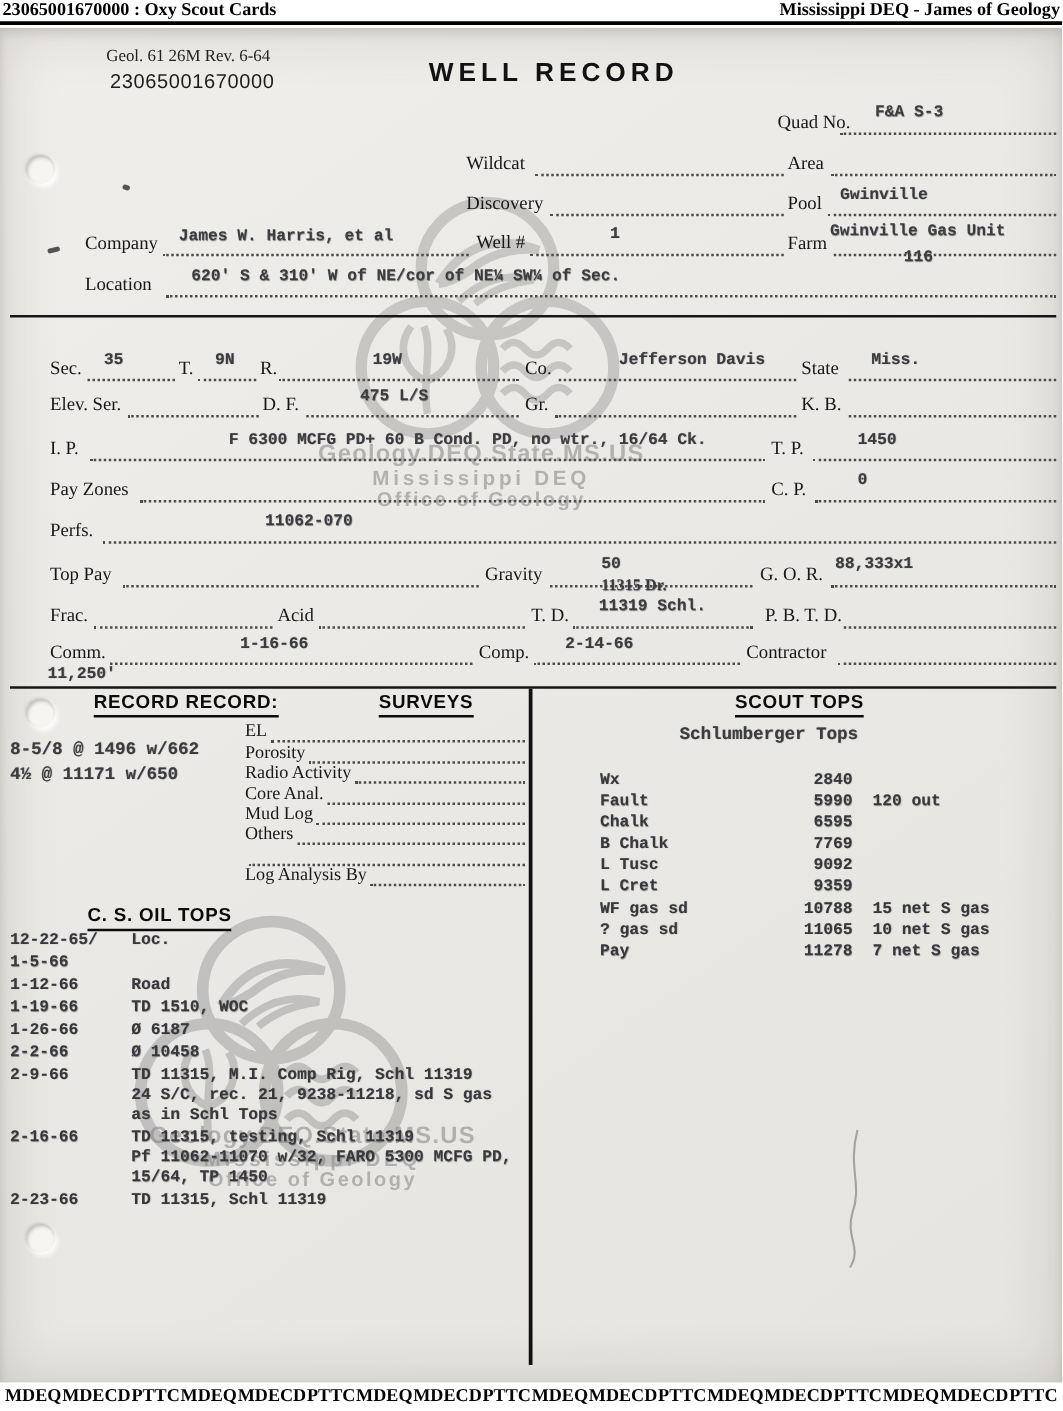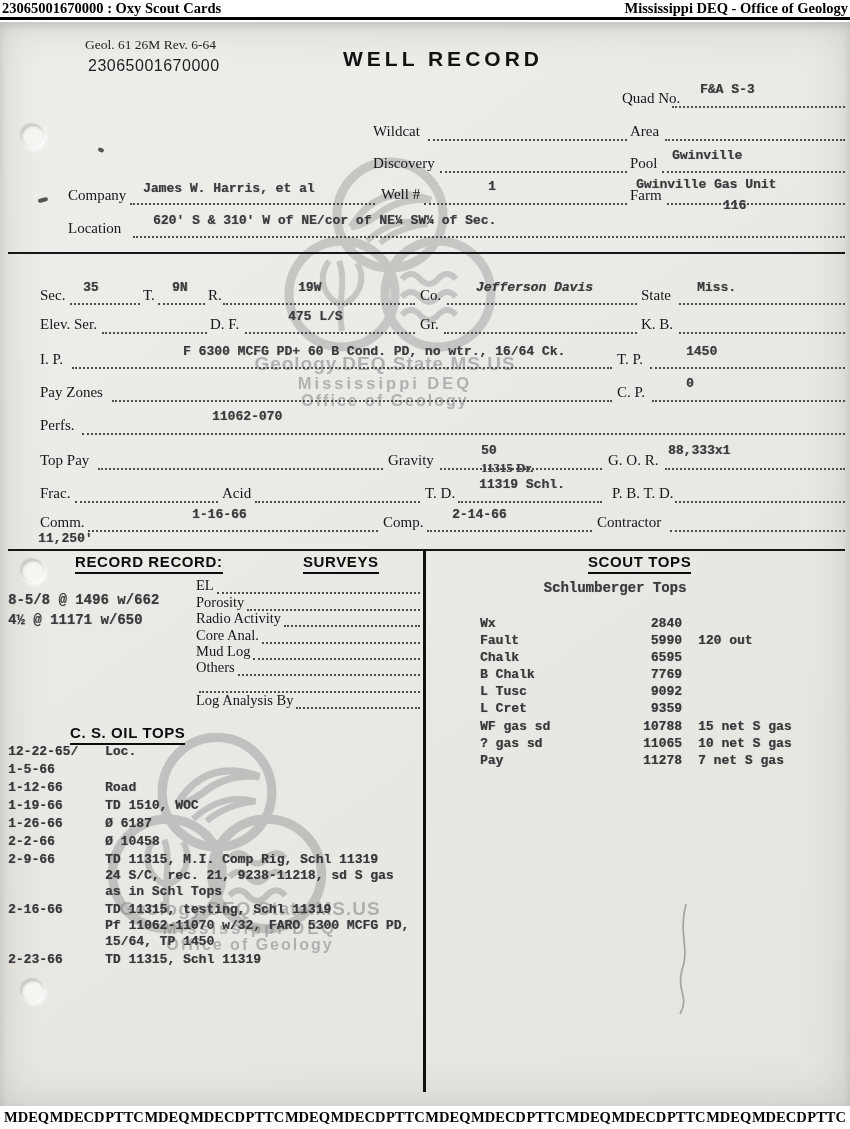--- a/index.html
+++ b/index.html
@@ -57,21 +57,21 @@
       box-shadow:inset 1px 2px 3px rgba(0,0,0,.22), 2px 3px 4px rgba(255,255,255,.9), -1px -1px 2px rgba(0,0,0,.10);}
   .inkmark{position:absolute;background:#2c2c2c;border-radius:2px;opacity:.8;}
 </style>
 </head>
 <body>
 
 <div class="page">
 
   <div class="viewer-header">
     <span>23065001670000 : Oxy Scout Cards</span>
-    <span>Mississippi DEQ - Office of Geology</span>
+    <span>Mississippi DEQ - James of Geology</span>
   </div>
 
   <div class="paper">
 
     <svg class="abs" style="left:281px;top:131px;opacity:.38;" width="218" height="232" viewBox="0 0 218 232">
       <g fill="none" stroke="#8b8b8b" stroke-width="9">
         <circle cx="109" cy="62" r="53"></circle>
         <circle cx="61" cy="141" r="53"></circle>
         <circle cx="157" cy="141" r="53"></circle>
         <path d="M70,74 Q98,28 150,47 Q118,44 95,63 Q80,73 70,74" stroke-width="7"></path>
@@ -138,41 +138,41 @@
     <span class="typ" style="left:672px;top:126px;">Gwinville</span>
 
     <span class="lab" style="left:68px;top:165px;">Company</span>
     <span class="dot" style="left:130px;top:181px;width:245px;"></span>
     <span class="typ" style="left:143px;top:159px;">James W. Harris, et al</span>
     <span class="lab" style="left:381px;top:164px;">Well #</span>
     <span class="dot" style="left:424px;top:181px;width:203px;"></span>
     <span class="typ" style="left:488px;top:157px;">1</span>
     <span class="lab" style="left:630px;top:165px;">Farm</span>
     <span class="dot" style="left:667px;top:181px;width:178px;"></span>
-    <span class="typ" style="left:636px;top:155px;">Gwinville Gas Unit</span>
+    <span class="typ" style="left:664px;top:155px;">Gwinville Gas Unit</span>
     <span class="typ" style="left:723px;top:176px;">116</span>
 
     <span class="lab" style="left:68px;top:198px;">Location</span>
     <span class="dot" style="left:133px;top:214px;width:712px;"></span>
     <span class="typ" style="left:153px;top:191px;">620' S &amp; 310' W of NE/cor of NE¼ SW¼ of Sec.</span>
 
     <div class="hr" style="left:8px;top:230px;width:837px;"></div>
 
     <span class="lab" style="left:40px;top:265px;">Sec.</span>
     <span class="dot" style="left:70px;top:281px;width:70px;"></span>
     <span class="typ" style="left:83px;top:258px;">35</span>
     <span class="lab" style="left:143px;top:265px;">T.</span>
     <span class="dot" style="left:158px;top:281px;width:47px;"></span>
     <span class="typ" style="left:172px;top:258px;">9N</span>
     <span class="lab" style="left:208px;top:265px;">R.</span>
     <span class="dot" style="left:223px;top:281px;width:192px;"></span>
     <span class="typ" style="left:298px;top:258px;">19W</span>
     <span class="lab" style="left:420px;top:265px;">Co.</span>
     <span class="dot" style="left:447px;top:281px;width:190px;"></span>
-    <span class="typ" style="left:476px;top:258px;font-style:italic;">Jefferson Davis</span>
+    <span class="typ" style="left:495px;top:258px;">Jefferson Davis</span>
     <span class="lab" style="left:641px;top:265px;">State</span>
     <span class="dot" style="left:679px;top:281px;width:166px;"></span>
     <span class="typ" style="left:697px;top:258px;">Miss.</span>
 
     <span class="lab" style="left:40px;top:294px;">Elev. Ser.</span>
     <span class="dot" style="left:102px;top:310px;width:105px;"></span>
     <span class="lab" style="left:210px;top:294px;">D. F.</span>
     <span class="dot" style="left:245px;top:310px;width:170px;"></span>
     <span class="typ" style="left:288px;top:287px;">475 L/S</span>
     <span class="lab" style="left:420px;top:294px;">Gr.</span>

